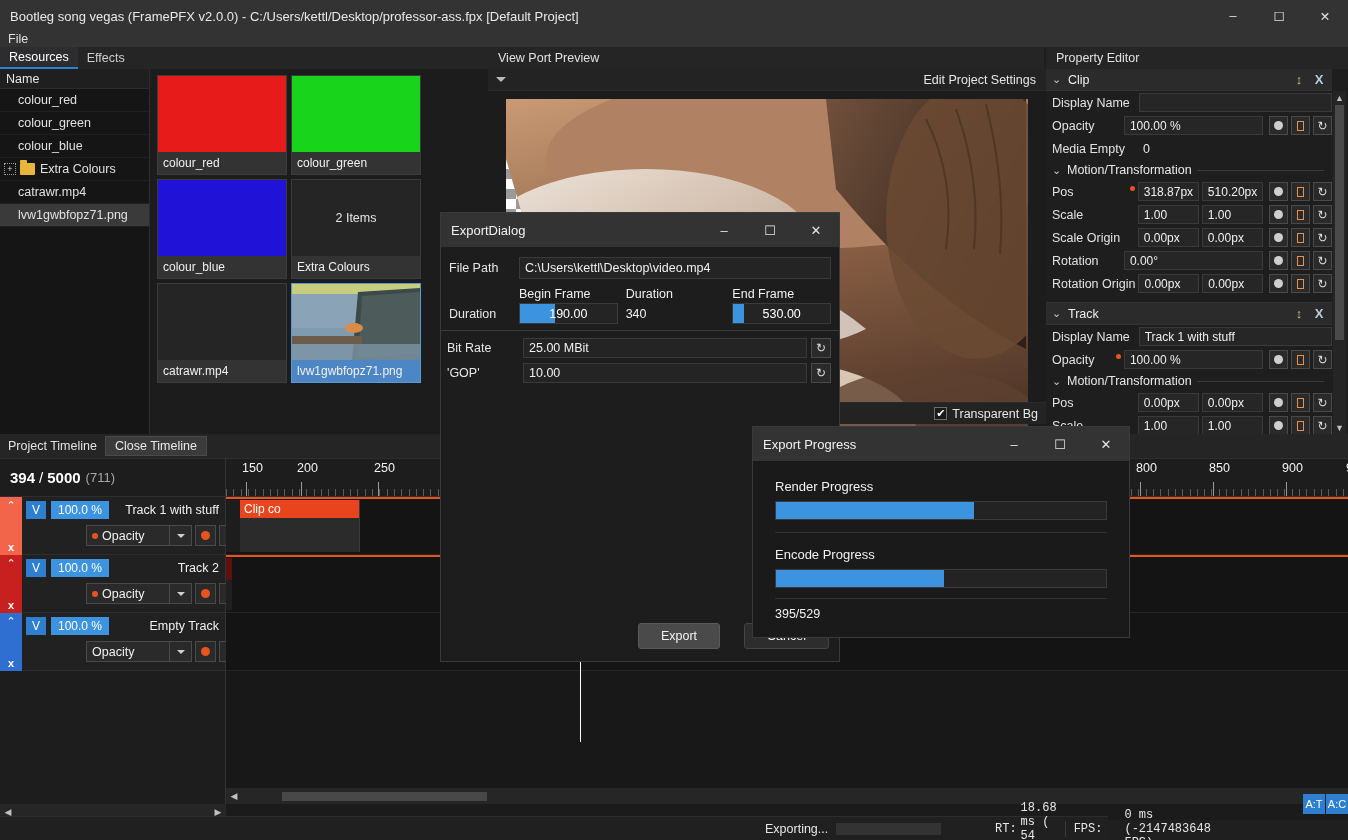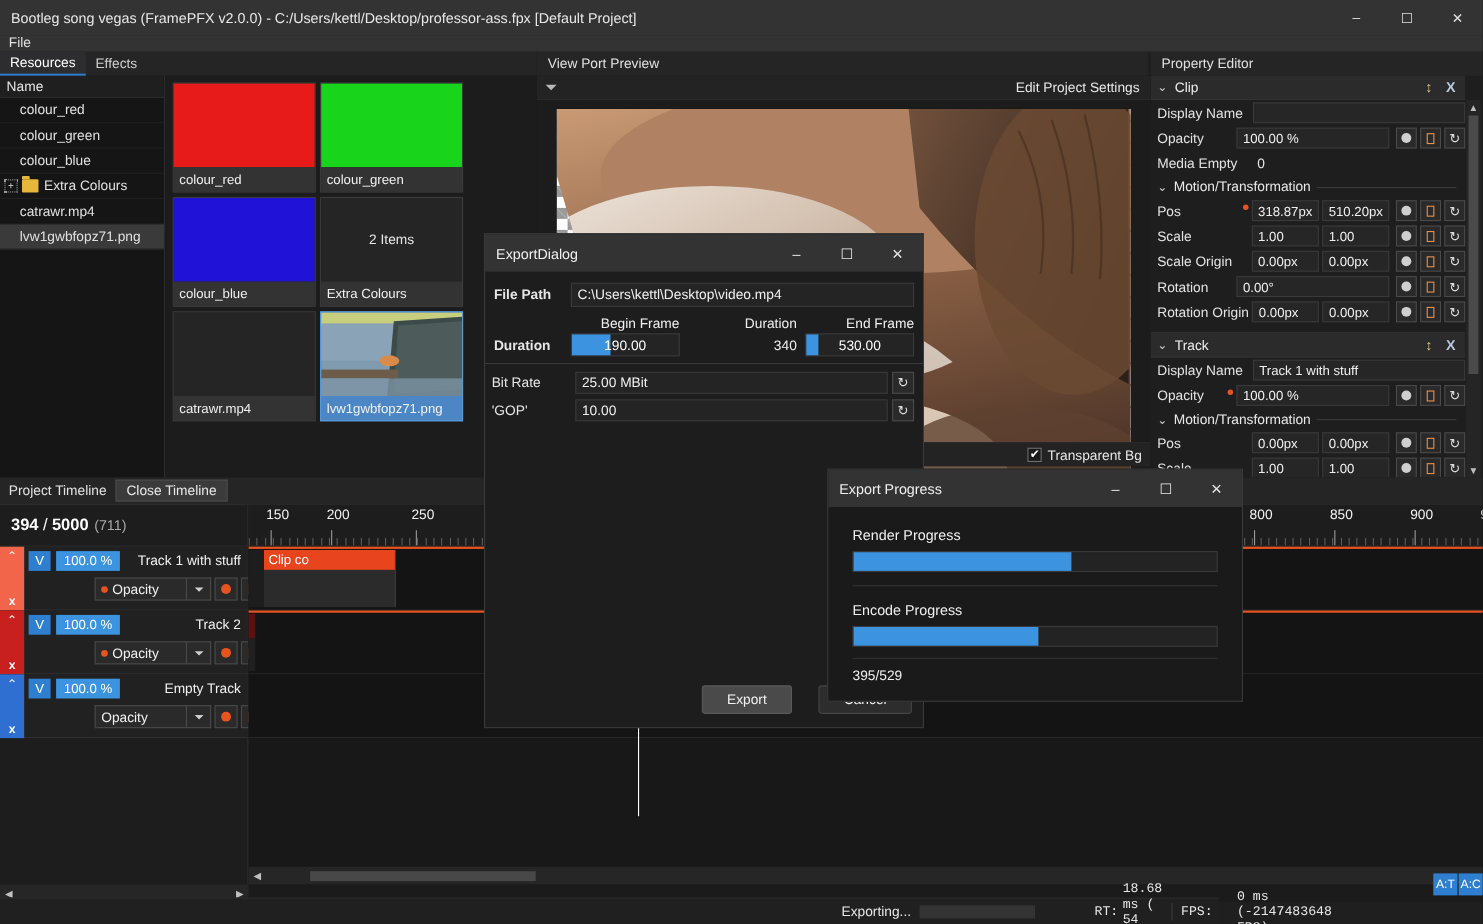--- a/index.html
+++ b/index.html
@@ -185,24 +185,24 @@
   
   .dlg { position: absolute; background: #1d1d1d; border: 1px solid #3a3a3a; }
   .dlg-title { height: 34px; background: #333333; display: flex; align-items: center; padding-left: 10px; font-size: 13px; color: #f0f0f0; }
   .dlg-ctrls { position: absolute; right: 0; top: 0; height: 34px; display: flex; }
   .dlg-btn { width: 46px; height: 34px; display: flex; align-items: center; justify-content: center; color: #e6e6e6; }
 
   
   #export-dialog { left: 440px; top: 212px; width: 400px; height: 450px; }
   .ed-body { padding: 0; }
   .ed-row { display: flex; align-items: center; padding: 0 8px; min-height: 26px; }
-  .ed-label { width: 70px; font-size: 12.5px; color: #e6e6e6; font-weight: bold; }
+  .ed-label { width: 70px; font-size: 12.5px; color: #e6e6e6; }
   .ed-input { flex: 1; height: 22px; background: #242424; border: 1px solid #3a3a3a; display: flex; align-items: center; padding-left: 5px; font-size: 12.5px; color: #f0f0f0; }
   .dur-block { flex: 1; display: flex; gap: 8px; }
-  .dur-col { flex: 1; display: flex; flex-direction: column; align-items: flex-end; }
+  .dur-col { flex: 1; display: flex; flex-direction: column; align-items: flex-start; }
   .dur-col .cap { font-size: 12.5px; color: #f0f0f0; margin-bottom: 2px; }
   .slider-field { position: relative; width: 100%; height: 21px; background: #242424; border: 1px solid #3a3a3a; display: flex; align-items: center; justify-content: center; }
   .slider-field .fill { position: absolute; left: 0; top: 0; height: 19px; background: #3c93e0; }
   .slider-field .txt { position: relative; font-size: 12.5px; color: #ffffff; }
   .dur-plain { font-size: 12.5px; color: #f0f0f0; height: 21px; display: flex; align-items: center; justify-content: center; }
   .ed-combo { flex: 1; height: 22px; background: #242424; border: 1px solid #3a3a3a; display: flex; align-items: center; padding-left: 5px; font-size: 12.5px; color: #f0f0f0; position: relative; }
   .ed-combo .arr { position: absolute; right: 6px; width: 0; height: 0; border-left: 5px solid transparent; border-right: 5px solid transparent; border-top: 5px solid #cfcfcf; }
   .ed-sep { height: 1px; background: #3a3a3a; margin: 6px 0; }
   .ed-row2 { display: flex; align-items: center; padding: 0 8px 0 6px; min-height: 22px; gap: 4px; }
   .ed-label2 { width: 72px; font-size: 12.5px; color: #e6e6e6; }

